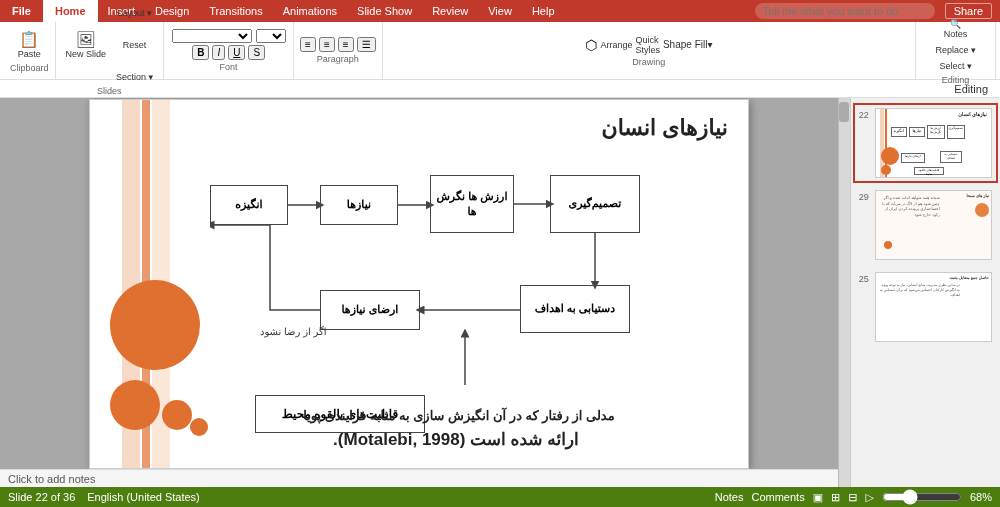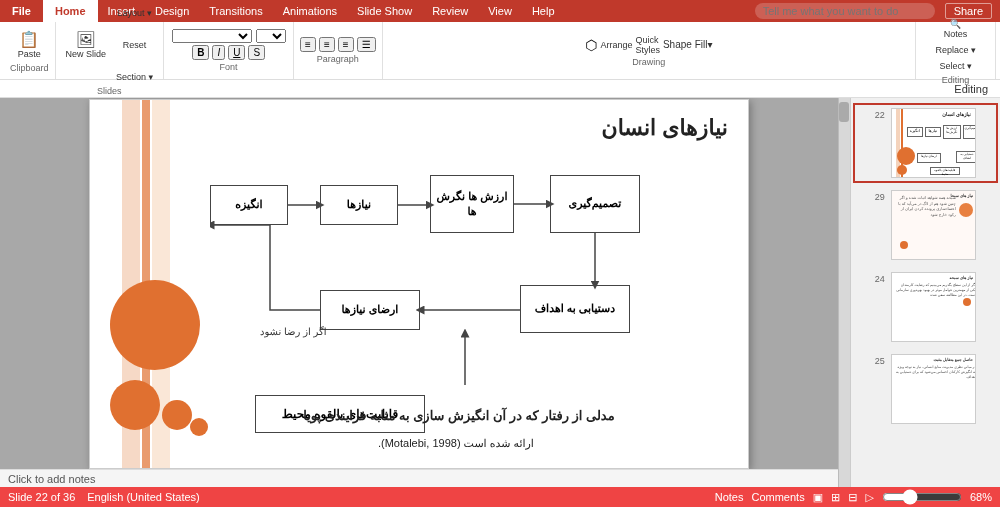--- a/index.html
+++ b/index.html
@@ -101,21 +101,21 @@
     }
     .ribbon-icon {
       font-size: 16px;
       line-height: 1.2;
     }
     .ribbon-row { display: flex; align-items: center; gap: 2px; }
 
     
     #statusbar {
       height: 20px;
-      background: #ef4444;
+      background: #4d7c0f;
       display: flex;
       align-items: center;
       padding: 0 8px;
       color: white;
       font-size: 11px;
       position: absolute;
       bottom: 0;
       left: 0;
       right: 0;
     }
@@ -283,23 +283,24 @@
       font-weight: bold;
       direction: rtl;
       color: #222;
     }
     .slide-caption2 {
       position: absolute;
       bottom: 18px;
       left: 94px;
       right: 20px;
       text-align: center;
-      font-size: 11px;
+      font-size: 17px;
       direction: rtl;
       color: #222;
+      font-weight: bold;
     }
 
     
     .fc-bottom-box {
       position: absolute;
       border: 1.5px solid #444;
       display: flex;
       align-items: center;
       justify-content: center;
       text-align: center;
@@ -319,21 +320,21 @@
       background: #f0f0f0;
       overflow-y: auto;
       border-left: 1px solid #ccc;
       display: flex;
       flex-direction: column;
       padding: 4px 0;
     }
     .thumb-item {
       display: flex;
       align-items: flex-start;
-      padding: 3px 20px;
+      padding: 3px 4px;
       cursor: pointer;
       border: 2px solid transparent;
       margin: 1px 2px;
     }
     .thumb-item.active {
       border: 2px solid #c0392b;
     }
     .thumb-num {
       font-size: 9px;
       color: #666;
@@ -601,30 +602,20 @@
       <div class="thumb-img" style="background:#fff9f6;">
         <div style="position:absolute;right:2px;top:2px;font-size:4px;font-weight:bold;direction:rtl;color:#333;">نیاز های سبحا</div>
         <div class="t-orange-dot" style="width:14px;height:14px;right:2px;top:12px;background:#e88040;"></div>
         <div class="t-text" style="left:4px;top:4px;width:60px;">
           <div style="font-size:4px;line-height:1.4;color:#555;direction:rtl;text-align:right;">سبحه همه شواهد اثبات شده و اگر چنین شود هم از لاگ در می‌آید که با اعتماد‌سازی پرونده کردن ایران از رکود خارج شود</div>
         </div>
         <div class="t-orange-dot" style="width:8px;height:8px;left:8px;top:50px;"></div>
       </div>
     </div>
 
-    <div class="thumb-item">
-      <span class="thumb-num">24</span>
-      <div class="thumb-img">
-        <div style="position:absolute;right:2px;top:2px;font-size:4px;font-weight:bold;direction:rtl;color:#333;">نیاز های سبحه</div>
-        <div class="t-text" style="left:4px;top:10px;width:80px;">
-          <div style="font-size:3.5px;line-height:1.4;color:#444;direction:rtl;text-align:right;">اگر از این سطح بگذریم می‌بینیم که رضایت کارمندان یکی از مهمترین عوامل موثر در بهبود بهره‌وری سازمانی است. در این مطالعه سعی شده</div>
-        </div>
-        <div class="t-orange-dot" style="width:8px;height:8px;right:4px;top:25px;"></div>
-      </div>
-    </div>
 
     <div class="thumb-item">
       <span class="thumb-num">25</span>
       <div class="thumb-img">
         <div style="position:absolute;right:2px;top:2px;font-size:4px;font-weight:bold;direction:rtl;color:#333;">حاصل جمع متقابل مثبت</div>
         <div class="t-text" style="left:4px;top:10px;width:80px;">
           <div style="font-size:3.5px;line-height:1.4;color:#444;direction:rtl;text-align:right;">در مبانی نظری مدیریت منابع انسانی، نیاز به توجه ویژه به انگیزش کارکنان احساس می‌شود که برای دستیابی به اهداف</div>
         </div>
       </div>
     </div>

